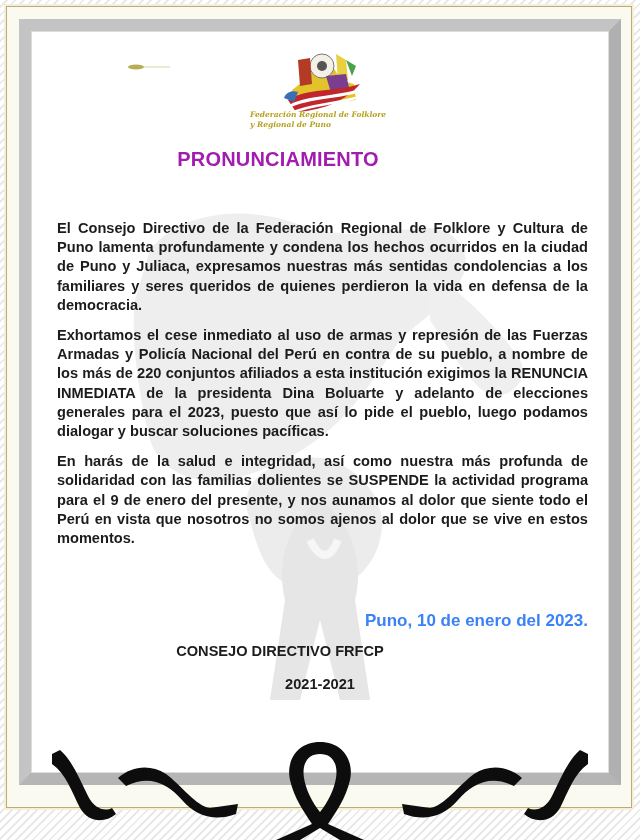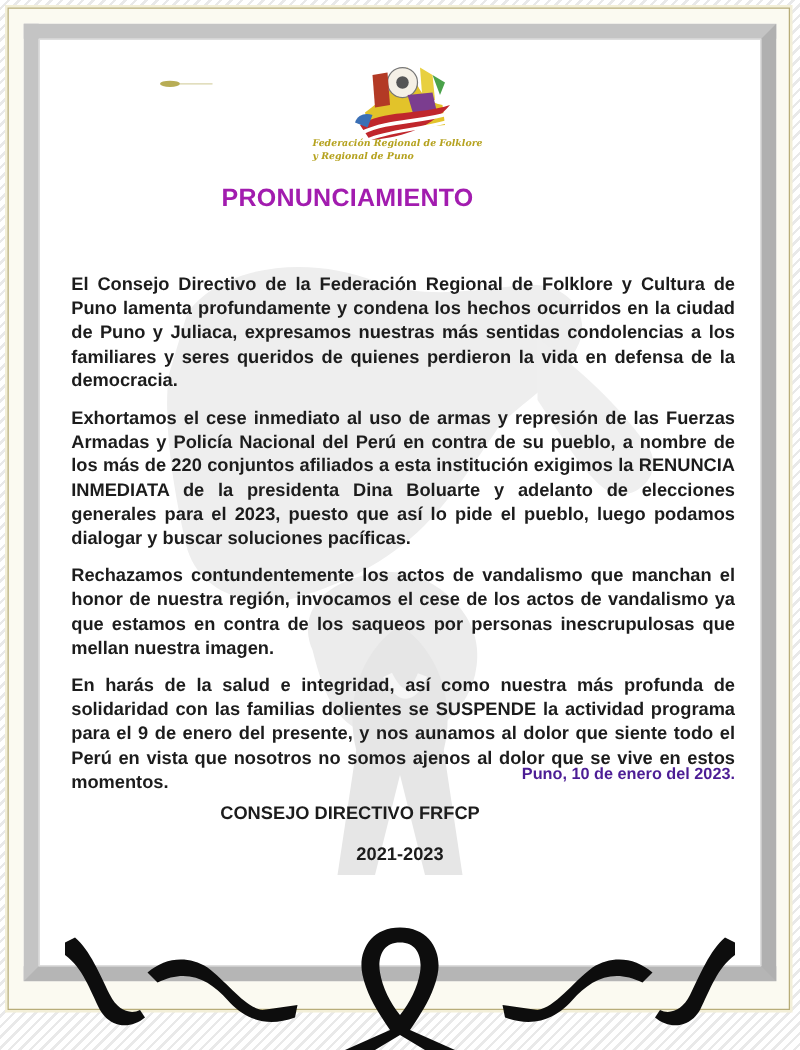--- a/index.html
+++ b/index.html
@@ -38,21 +38,21 @@
   }
   .body-text {
     position:absolute; left:57px; top:183px; width:531px;
     font-size:14.6px; font-weight:bold; line-height:19.2px; color:#1c1c1c;
     text-align:justify;
     margin-top:36px;
   }
   .body-text p { margin:0 0 11px 0; }
   .date {
     position:absolute; right:52px; top:611px;
-    font-size:13px; font-weight:bold; color:#4c1d95;
+    font-size:17px; font-weight:bold; color:#3b82f6;
   }
   .signature {
     position:absolute; left:0; top:643px; width:560px; text-align:center;
     font-size:14.6px; font-weight:bold; color:#1c1c1c;
   }
   .period {
     position:absolute; left:0; top:676px; width:640px; text-align:center;
     font-size:14.6px; font-weight:bold; color:#1c1c1c;
   }
   .ribbons { position:absolute; left:0; top:740px; width:640px; height:100px; }
@@ -93,27 +93,26 @@
 <div class="logo-text">
   <div>Federación Regional de Folklore</div>
   <div>y Regional de Puno</div>
 </div>
 
 <div class="title">PRONUNCIAMIENTO</div>
 
 <div class="body-text">
   <p>El Consejo Directivo de la Federación Regional de Folklore y Cultura de Puno lamenta profundamente y condena los hechos ocurridos en la ciudad de Puno y Juliaca, expresamos nuestras más sentidas condolencias a los familiares y seres queridos de quienes perdieron la vida en defensa de la democracia.</p>
   <p>Exhortamos el cese inmediato al uso de armas y represión de las Fuerzas Armadas y Policía Nacional del Perú en contra de su pueblo, a nombre de los más de 220 conjuntos afiliados a esta institución exigimos la RENUNCIA INMEDIATA de la presidenta Dina Boluarte y adelanto de elecciones generales para el 2023, puesto que así lo pide el pueblo, luego podamos dialogar y buscar soluciones pacíficas.</p>
-  <p>Rechazamos contundentemente los actos de vandalismo que manchan el honor de nuestra región, invocamos el cese de los actos de vandalismo ya que estamos en contra de los saqueos por personas inescrupulosas que mellan nuestra imagen.</p>
   <p>En harás de la salud e integridad, así como nuestra más profunda de solidaridad con las familias dolientes se SUSPENDE la actividad programa para el 9 de enero del presente, y nos aunamos al dolor que siente todo el Perú en vista que nosotros no somos ajenos al dolor que se vive en estos momentos.</p>
 </div>
 
 <div class="date">Puno, 10 de enero del 2023.</div>
 <div class="signature">CONSEJO DIRECTIVO FRFCP</div>
-<div class="period">2021-2023</div>
+<div class="period">2021-2021</div>
 
 <svg class="ribbons" viewBox="0 0 640 100">
   <g fill="#0d0d0d">
 
     <path d="M52 14 L60 10 C72 20 80 40 88 56 C94 68 104 72 112 68 L116 74 C104 84 88 82 80 68 C72 52 66 34 52 24 Z"></path>
     <path d="M118 38 C132 26 150 24 166 34 C182 46 196 66 210 68 L238 64 L236 74 C214 82 196 76 182 60 C168 44 150 34 126 46 Z"></path>
 
     <path d="M320 2 C296 2 286 22 290 40 C294 58 304 72 312 84 L276 100 L300 100 L320 88 L340 100 L364 100 L328 84 C336 72 346 58 350 40 C354 22 344 2 320 2 Z M320 14 C334 14 338 26 336 38 C334 50 328 62 320 72 C312 62 306 50 304 38 C302 26 306 14 320 14 Z" fill-rule="evenodd"></path>
 
     <path d="M588 14 L580 10 C568 20 560 40 552 56 C546 68 536 72 528 68 L524 74 C536 84 552 82 560 68 C568 52 574 34 588 24 Z"></path>

